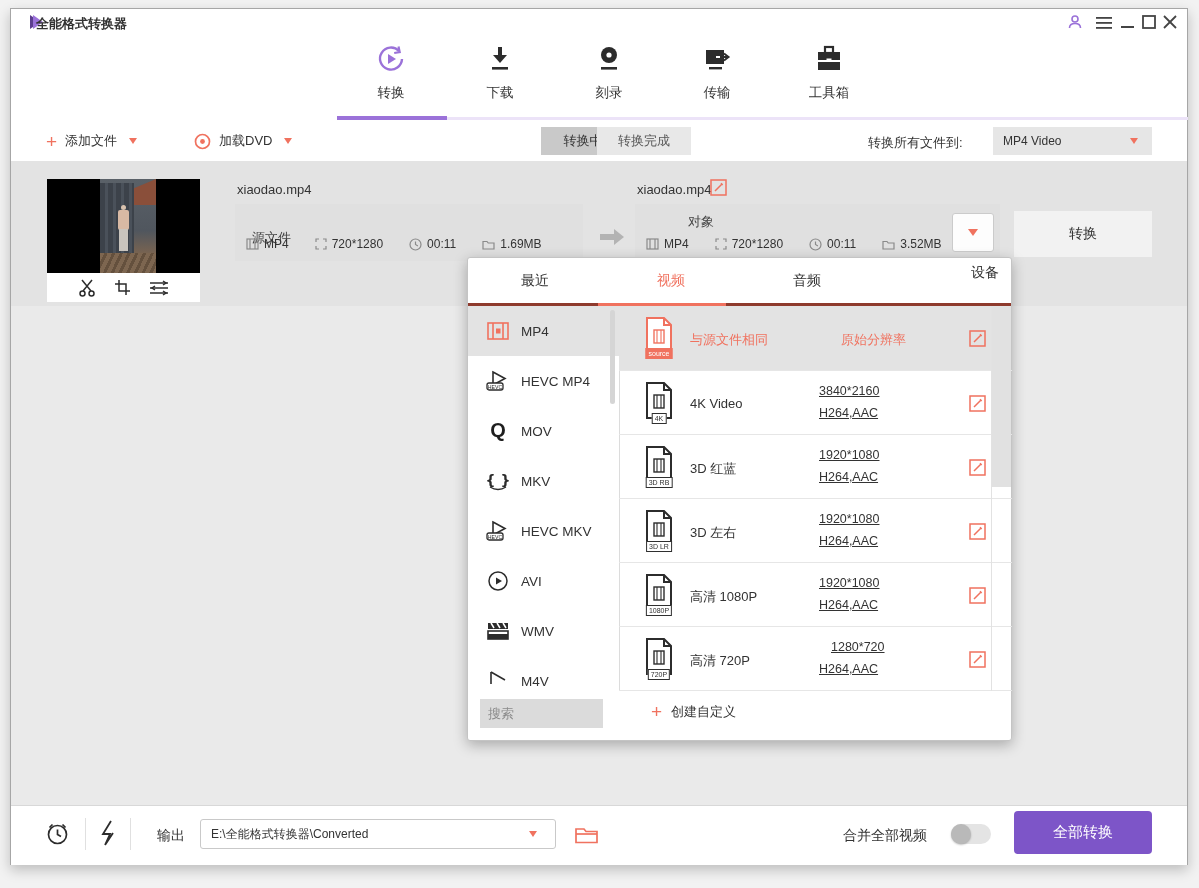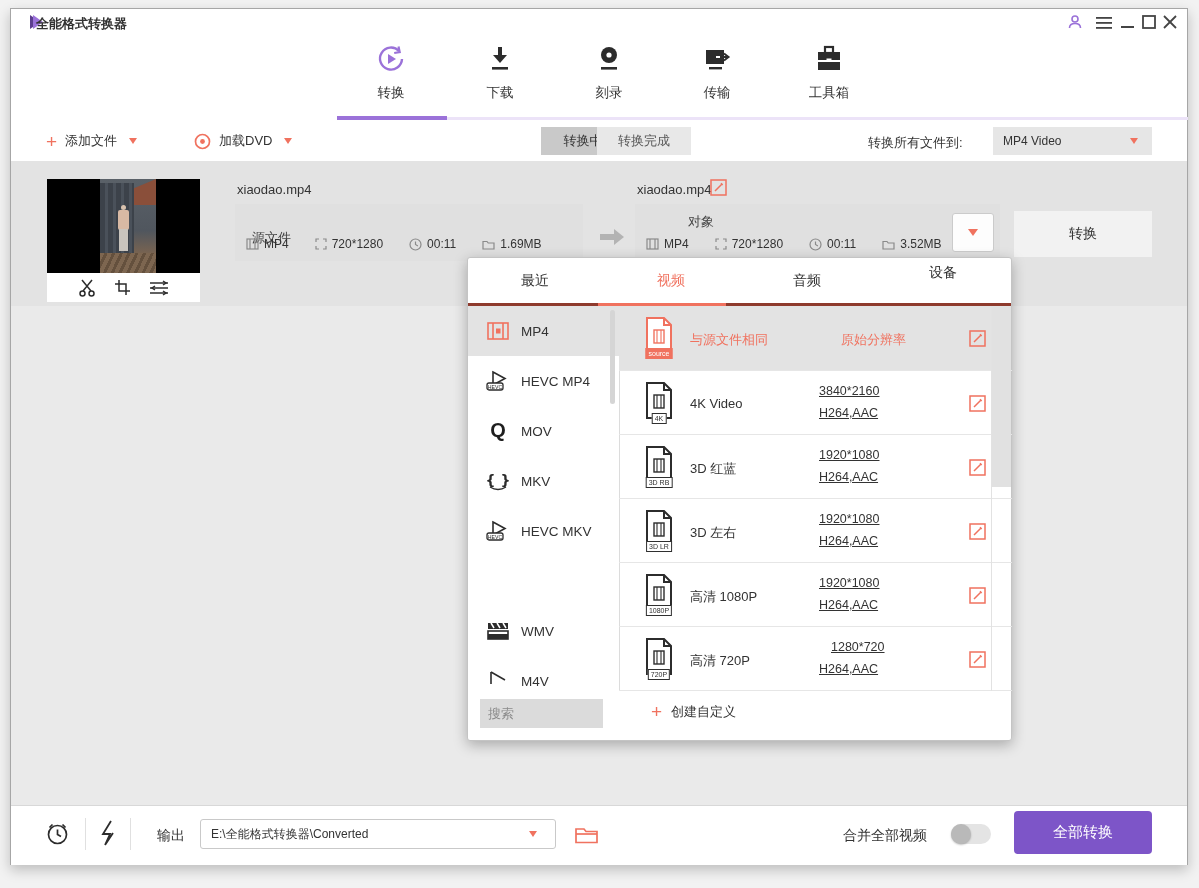--- a/index.html
+++ b/index.html
@@ -252,21 +252,21 @@
 
   <div class="abs ctr" style="left:467px;top:259px;width:136px;height:44px;">
       <span class="t14">最近</span>
     </div>
   <div class="abs ctr" style="left:603px;top:259px;width:136px;height:44px;">
       <span class="t14 sal">视频</span>
     </div>
   <div class="abs ctr" style="left:739px;top:259px;width:136px;height:44px;">
       <span class="t14">音频</span>
     </div>
-  <div class="abs ctr" style="left:875px;top:259px;width:136px;height:28px;">
+  <div class="abs ctr" style="left:917px;top:259px;width:136px;height:28px;">
       <span class="t14">设备</span>
     </div>
   <div class="abs" style="left:468px;top:303px;width:543px;height:3px;background:#8E3A2D;"></div>
   <div class="abs" style="left:598px;top:303px;width:128px;height:3px;background:#F0725F;"></div>
 
   <div class="abs" style="left:468px;top:306px;width:151px;height:385px;overflow:hidden;">
     <div class="fmtrow" style="top:0;background:#e3e3e3;">
       <span class="fmtic">
           <svg width="22" height="18" viewBox="0 0 22 18" fill="none" stroke="#F0725F" stroke-width="1.6">
             <rect x="1" y="1" width="20" height="16"></rect>
@@ -306,20 +306,29 @@
     </div>
     <div class="fmtrow" style="top:200px;">
       <span class="fmtic">
           <svg width="26" height="22" viewBox="0 0 26 22">
             <path d="M8 2 l12 6.5 -12 6.5 z" fill="none" stroke="#2c2c2c" stroke-width="1.6"></path>
             <rect x="2" y="13" width="16" height="7" rx="2" fill="#fff" stroke="#2c2c2c" stroke-width="1.3"></rect>
             <text x="10" y="18.6" font-size="5.2" text-anchor="middle" fill="#2c2c2c" font-family="Liberation Sans,sans-serif">HEVC</text>
           </svg>
         </span>
       <span class="fmtlbl">HEVC MKV</span>
+    </div>
+    <div class="fmtrow" style="top:250px;">
+      <span class="fmtic">
+          <svg width="22" height="22" viewBox="0 0 22 22" fill="none" stroke="#2c2c2c" stroke-width="1.5">
+            <circle cx="11" cy="11" r="9"></circle>
+            <path d="M9 7.5 l6 3.5 -6 3.5 z" fill="#2c2c2c" stroke="none"></path>
+          </svg>
+        </span>
+      <span class="fmtlbl">AVI</span>
     </div>
     <div class="fmtrow" style="top:300px;">
       <span class="fmtic">
           <svg width="24" height="20" viewBox="0 0 24 20">
             <path d="M2 2 h20 v6 h-20 z" fill="#2c2c2c"></path>
             <path d="M5 2 l3 5 M11 2 l3 5 M17 2 l3 5" stroke="#fff" stroke-width="1.5"></path>
             <rect x="2" y="10" width="20" height="8" fill="none" stroke="#2c2c2c" stroke-width="1.6"></rect>
             <rect x="2" y="13" width="20" height="5" fill="#2c2c2c"></rect>
           </svg>
         </span>

